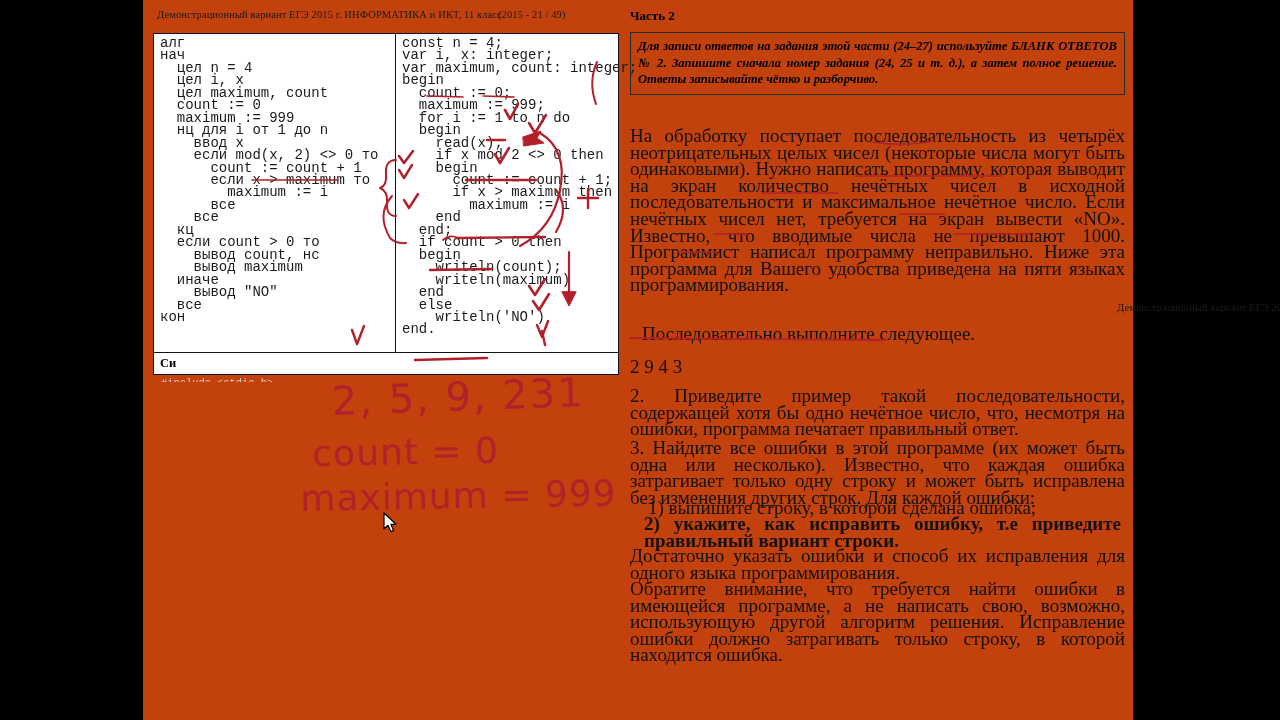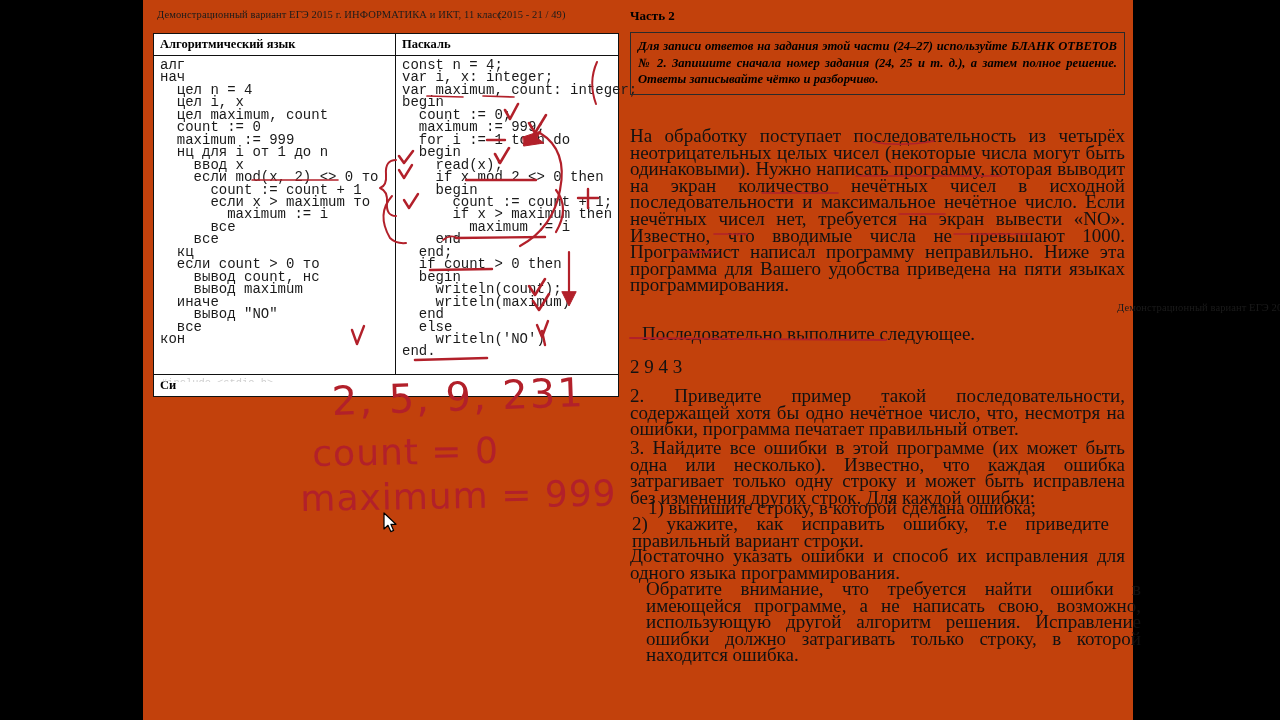--- a/index.html
+++ b/index.html
@@ -99,23 +99,23 @@
     color: #121212; text-align: justify;
   }
   .body-p.nojust { text-align: left; }
 
   #p-intro   { left: 0; top: 128px; }
   #p-seq     { left: 12px; top: 326px; }
   #p-num     { left: 0; top: 359px; }
   #p-q2      { left: 0; top: 388px; }
   #p-q3      { left: 0; top: 440px; }
   #p-sub1    { left: 18px; top: 500px; width: 477px; }
-  #p-sub2    { left: 2px; top: 516px; width: 477px; }
+  #p-sub2    { left: 14px; top: 516px; width: 477px; font-weight: bold; }
   #p-enough  { left: 0; top: 548px; }
-  #p-note    { left: 16px; top: 581px; }
+  #p-note    { left: 0; top: 581px; }
 
   
   #ink { position: absolute; left: 0; top: 0; width: 1280px; height: 720px; pointer-events: none; }
 
   .hand {
     position: absolute;
     font-family: "DejaVu Sans", sans-serif;
     color: #b2202a; white-space: nowrap;
   }
   #hand-seq { left: 331px; top: 378px; font-size: 40px; letter-spacing: 2px;
@@ -134,24 +134,20 @@
 <div id="screen">
 
   <div id="page">
 
     <div class="runhead" id="runhead-top">
       <span>Демонстрационный вариант ЕГЭ 2015 г. ИНФОРМАТИКА и ИКТ, 11 класс.</span>
       <span class="pg">(2015 - 21 / 49)</span>
     </div>
 
     <div id="code-table">
-      <div class="tbl-head-row">
-        <div class="tbl-head-cell col-a">Алгоритмический язык</div>
-        <div class="tbl-head-cell col-b">Паскаль</div>
-      </div>
       <div class="tbl-body-row">
         <div class="code-cell col-a">алг
 нач
   цел n = 4
   цел i, x
   цел maximum, count
   count := 0
   maximum := 999
   нц для i от 1 до n
     ввод x

